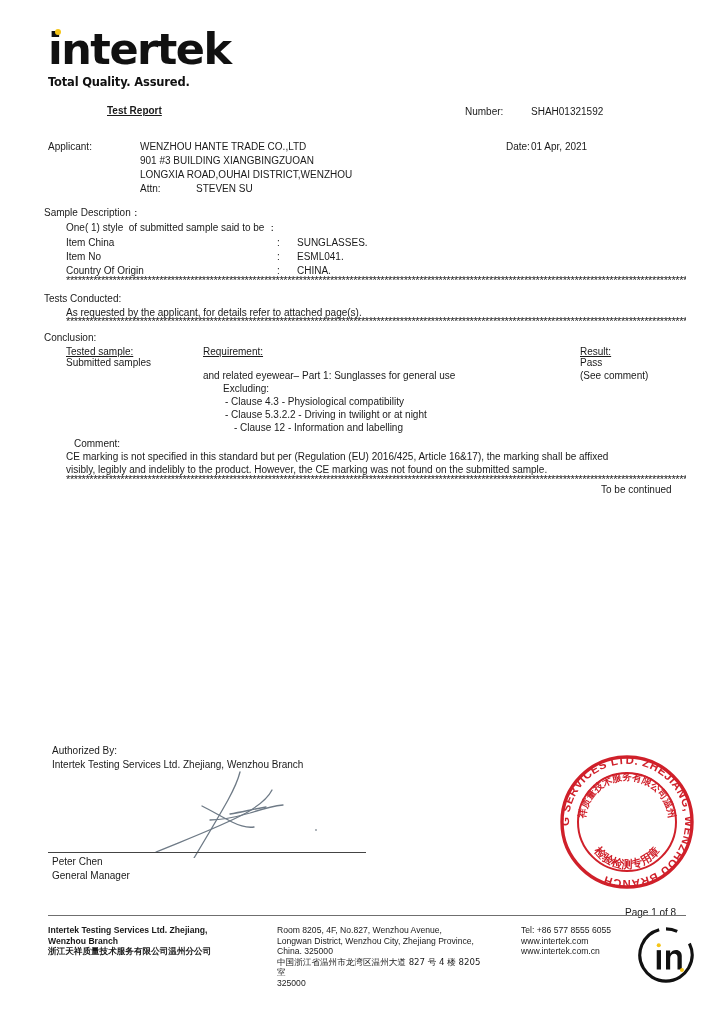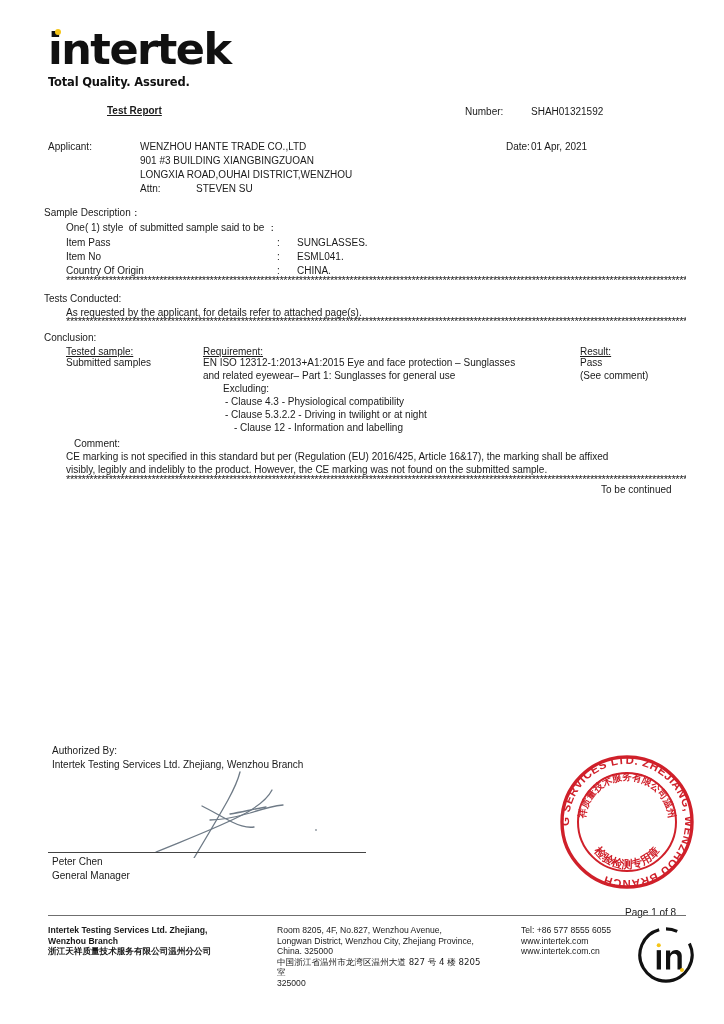--- a/index.html
+++ b/index.html
@@ -149,21 +149,21 @@
   <div class="t" style="left:140px; top:168px;">LONGXIA ROAD,OUHAI DISTRICT,WENZHOU</div>
   <div class="t" style="left:140px; top:182px;">Attn:</div>
   <div class="t" style="left:196px; top:182px;">STEVEN SU</div>
 
   <div class="t" style="left:506px; top:140px;">Date:</div>
   <div class="t" style="left:531px; top:140px;">01 Apr, 2021</div>
 
   <div class="t" style="left:44px; top:206px;">Sample Description：</div>
   <div class="t" style="left:66px; top:221px;">One( 1) style  of submitted sample said to be ：</div>
 
-  <div class="t" style="left:66px; top:236px;">Item Pass</div>
+  <div class="t" style="left:66px; top:236px;">Item China</div>
   <div class="t" style="left:277px; top:236px;">:</div>
   <div class="t" style="left:297px; top:236px;">SUNGLASSES.</div>
 
   <div class="t" style="left:66px; top:250px;">Item No</div>
   <div class="t" style="left:277px; top:250px;">:</div>
   <div class="t" style="left:297px; top:250px;">ESML041.</div>
 
   <div class="t" style="left:66px; top:264px;">Country Of Origin</div>
   <div class="t" style="left:277px; top:264px;">:</div>
   <div class="t" style="left:297px; top:264px;">CHINA.</div>
@@ -176,21 +176,20 @@
   <div class="stars" style="top:317px;">**********************************************************************************************************************************************************************************************</div>
 
   <div class="t" style="left:44px; top:331px;">Conclusion:</div>
 
   <div class="t u" style="left:66px; top:345px;">Tested sample:</div>
   <div class="t u" style="left:203px; top:345px;">Requirement:</div>
   <div class="t u" style="left:580px; top:345px;">Result:</div>
 
   <div class="t" style="left:66px; top:356px;">Submitted samples</div>
 
-  <div class="t" style="left:203px; top:356px;">EN ISO 12312-1:2013+A1:2015 Eye and face protection – Sunglasses</div>
   <div class="t" style="left:203px; top:369px;">and related eyewear– Part 1: Sunglasses for general use</div>
   <div class="t" style="left:203px; top:382px;padding-left:20px;">Excluding:</div>
   <div class="t" style="left:225px; top:395px;">- Clause 4.3 - Physiological compatibility</div>
   <div class="t" style="left:225px; top:408px;">- Clause 5.3.2.2 - Driving in twilight or at night</div>
   <div class="t" style="left:234px; top:421px;">- Clause 12 - Information and labelling</div>
 
   <div class="t" style="left:580px; top:356px;">Pass</div>
   <div class="t" style="left:580px; top:369px;">(See comment)</div>
 
   <div class="t" style="left:74px; top:437px;text-align:center;">Comment:</div>

